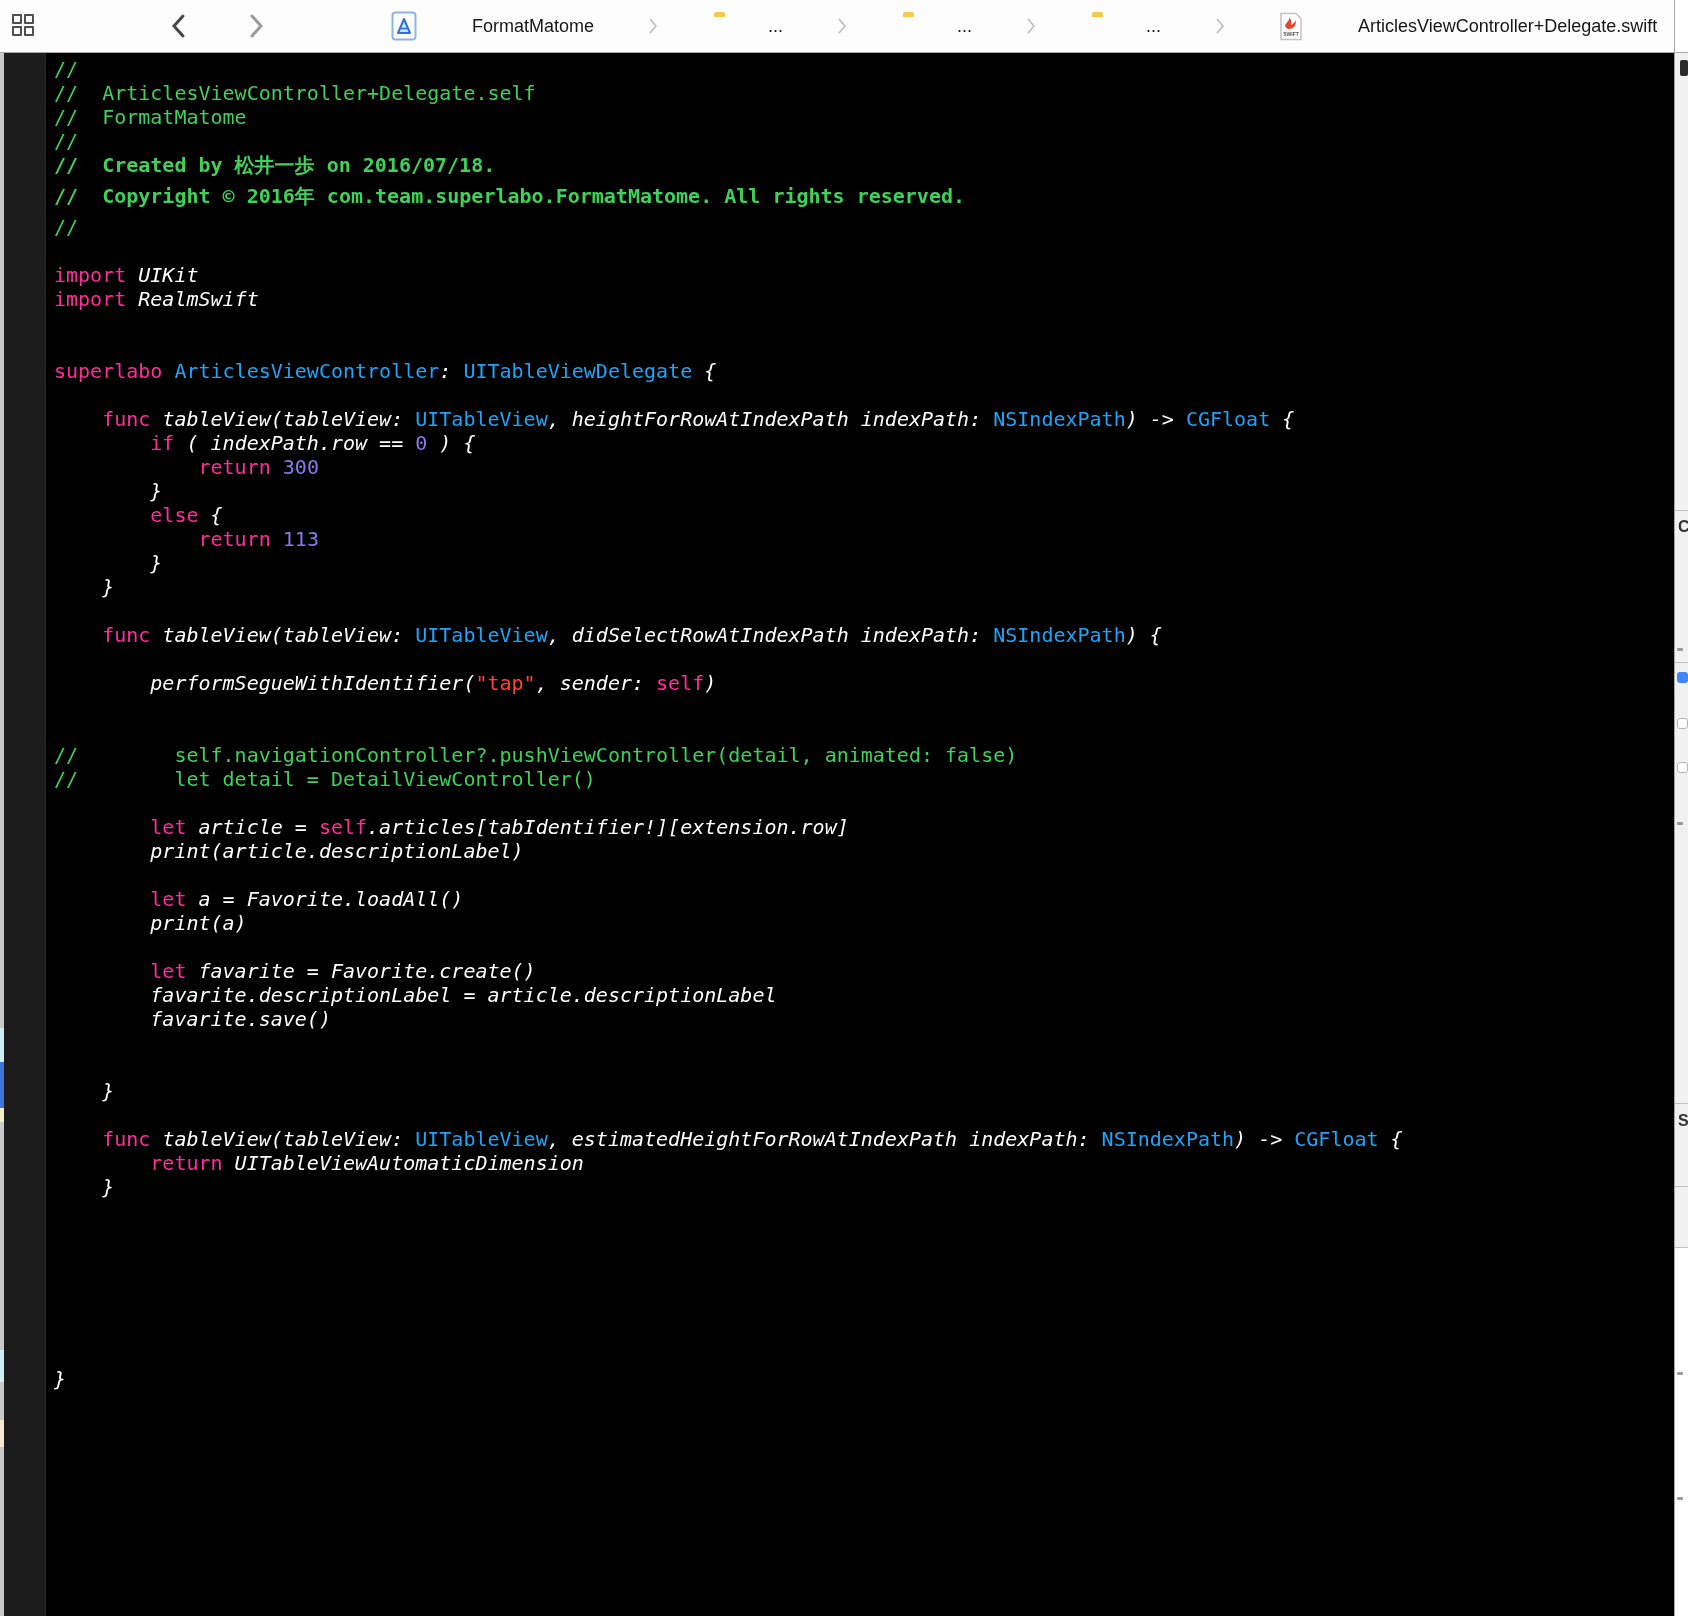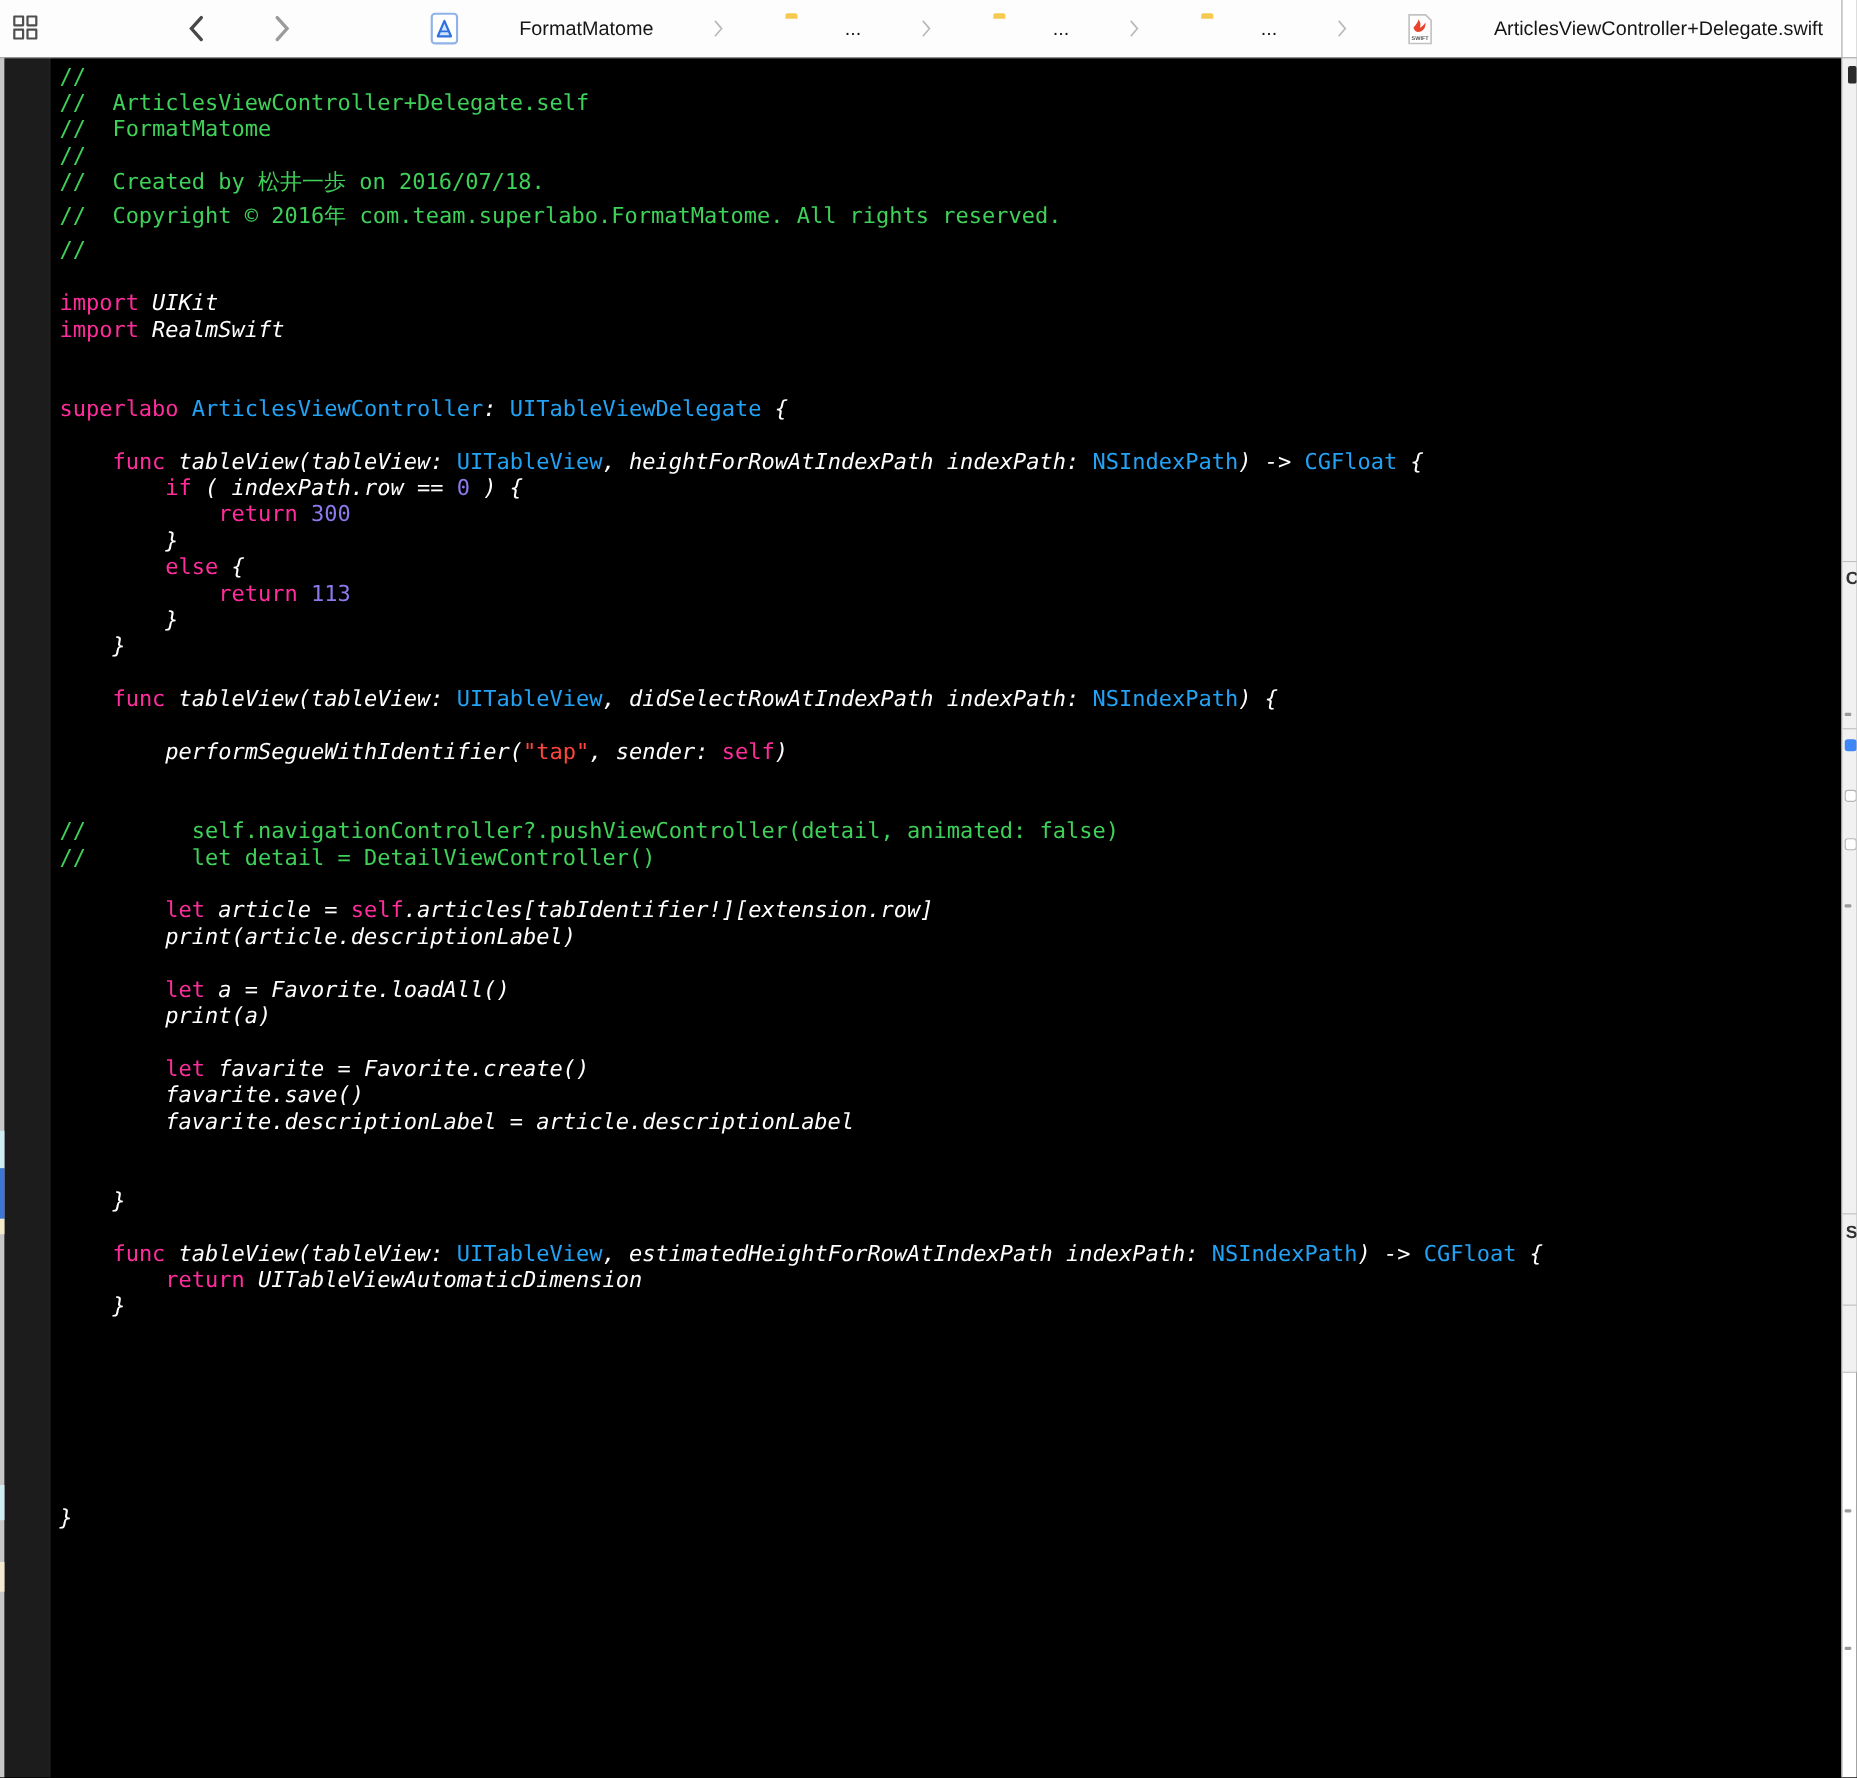--- a/index.html
+++ b/index.html
@@ -33,21 +33,21 @@
   .warn-wrap{margin:0 10px;display:flex;}
   
   .left-sliver{position:absolute;top:52px;left:0;width:4px;height:1564px;background:#c8c8c8;z-index:2;}
   .left-sliver .seg{position:absolute;left:0;width:4px;}
   .gutter{position:absolute;top:52px;left:4px;width:42px;height:1564px;background:#1c1c1c;
     border-right:1px solid #262626;box-sizing:border-box;z-index:1;}
   .code-area{position:absolute;top:52px;left:46px;width:1628px;height:1564px;background:#000;
     overflow:hidden;z-index:1;box-sizing:border-box;padding:5px 0 0 8px;}
   .line{height:24px;line-height:24px;white-space:pre;
     font-family:"DejaVu Sans Mono","Liberation Mono",monospace;font-size:20px;}
-  .line.tall{height:31px;}
+  .line.tall{height:31px;font-weight:bold;}
   .k{color:var(--keyword);} .t{color:var(--type);} .c{color:var(--comment);}
   .n{color:var(--number);} .s{color:var(--string);} .p{color:var(--plain);font-style:italic;}
   
   .inspector-strip{position:absolute;top:0;left:1674px;width:14px;height:1616px;background:#fff;
     border-left:1px solid #a6a6a6;box-sizing:border-box;z-index:4;overflow:hidden;}
   .strip-gray{position:absolute;top:52px;left:0;width:14px;height:1195px;background:#f1f1f1;}
   .strip-div{position:absolute;left:0;width:14px;height:1px;background:#bfbfbf;}
   .strip-dash{position:absolute;left:2px;width:6px;height:3px;background:#9a9a9a;border-radius:1px;}
   .strip-glyph{position:absolute;left:3px;font-family:"Liberation Sans",sans-serif;
     font-size:16px;font-weight:bold;color:#333;}
@@ -198,22 +198,22 @@
       <div class="line"><span class="c">//        self.navigationController?.pushViewController(detail, animated: false)</span></div>
       <div class="line"><span class="c">//        let detail = DetailViewController()</span></div>
       <div class="line"></div>
       <div class="line"><span class="p">        </span><span class="k">let</span><span class="p"> article = </span><span class="k">self</span><span class="p">.articles[tabIdentifier!][extension.row]</span></div>
       <div class="line"><span class="p">        print(article.descriptionLabel)</span></div>
       <div class="line"></div>
       <div class="line"><span class="p">        </span><span class="k">let</span><span class="p"> a = Favorite.loadAll()</span></div>
       <div class="line"><span class="p">        print(a)</span></div>
       <div class="line"></div>
       <div class="line"><span class="p">        </span><span class="k">let</span><span class="p"> favarite = Favorite.create()</span></div>
+      <div class="line"><span class="p">        favarite.descriptionLabel = article.descriptionLabel</span></div>
       <div class="line"><span class="p">        favarite.save()</span></div>
-      <div class="line"><span class="p">        favarite.descriptionLabel = article.descriptionLabel</span></div>
       <div class="line"></div>
       <div class="line"></div>
       <div class="line"><span class="p">    }</span></div>
       <div class="line"></div>
       <div class="line"><span class="p">    </span><span class="k">func</span><span class="p"> tableView(tableView: </span><span class="t">UITableView</span><span class="p">, estimatedHeightForRowAtIndexPath indexPath: </span><span class="t">NSIndexPath</span><span class="p">) -&gt; </span><span class="t">CGFloat</span><span class="p"> {</span></div>
       <div class="line"><span class="p">        </span><span class="k">return</span><span class="p"> UITableViewAutomaticDimension</span></div>
       <div class="line"><span class="p">    }</span></div>
       <div class="line"></div>
       <div class="line"></div>
       <div class="line"></div>

